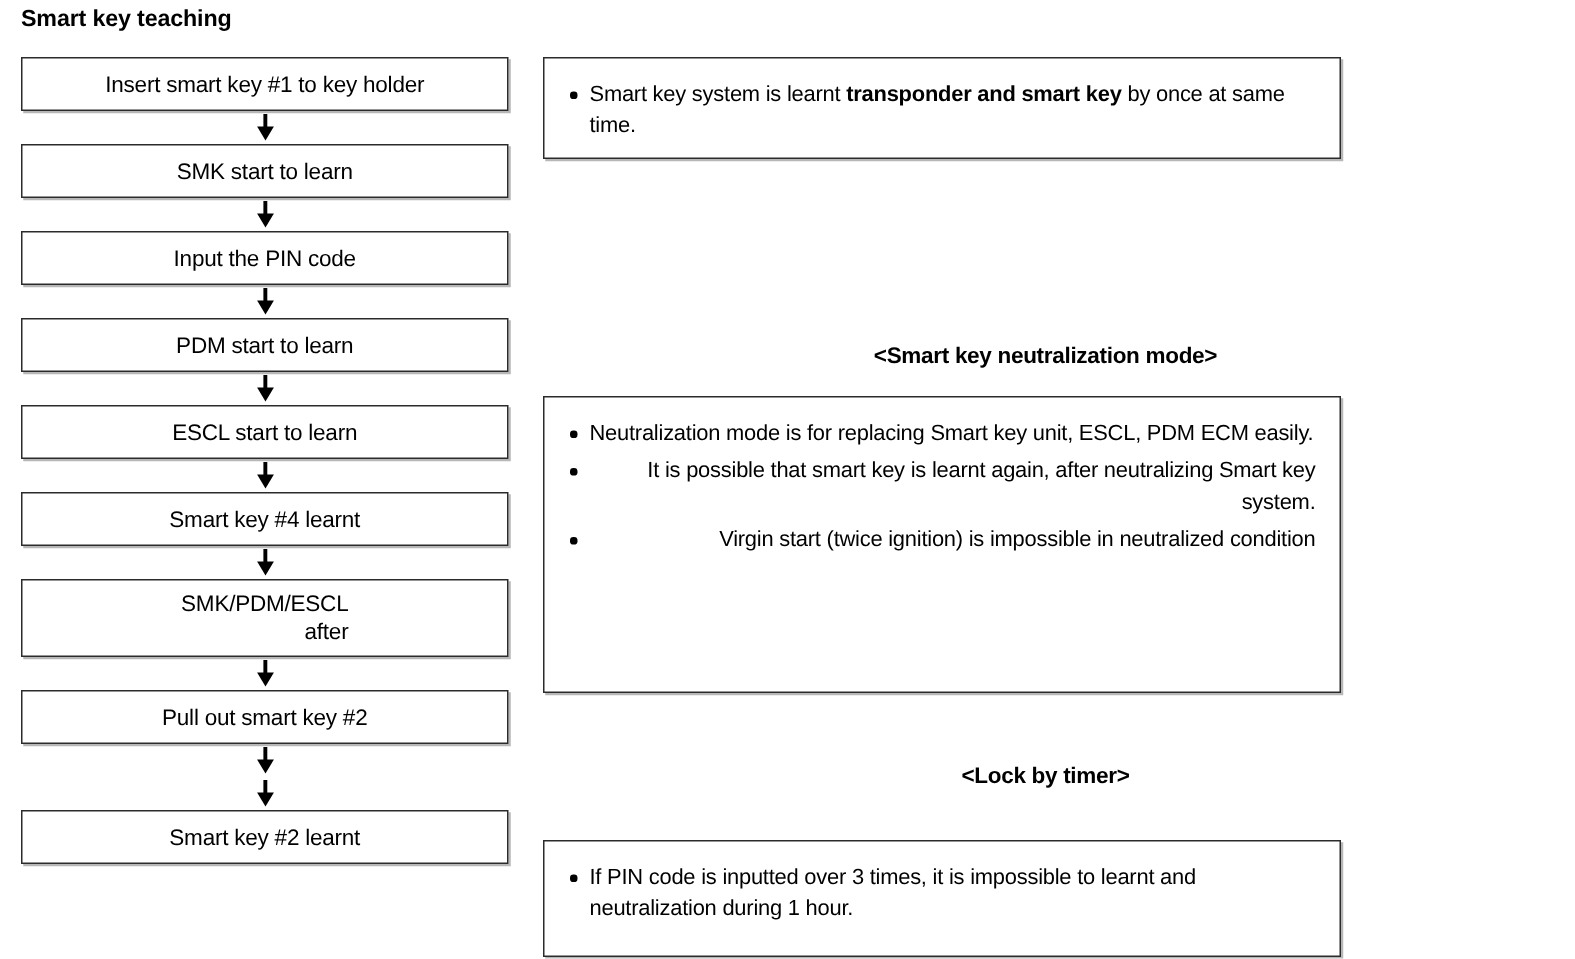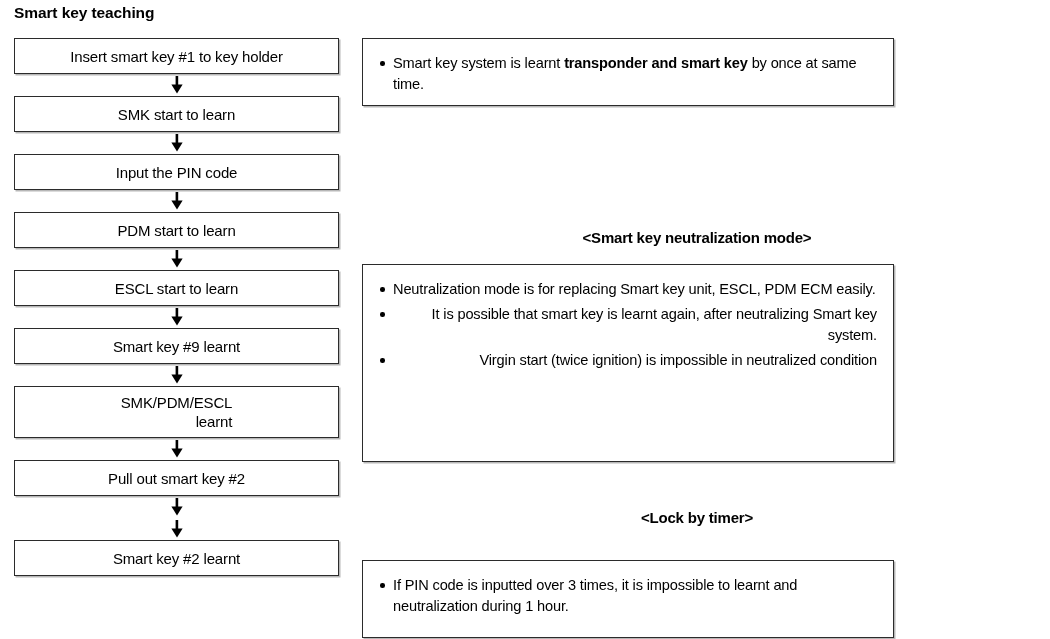--- a/index.html
+++ b/index.html
@@ -209,33 +209,33 @@
       </div>
       <div class="flow-arrow">
         <span>
           <svg class="arrow-glyph" viewBox="0 0 14 18" xmlns="http://www.w3.org/2000/svg">
             <rect x="5.6" y="0" width="2.6" height="10" fill="#000"></rect>
             <polygon points="1.4,8.4 12.6,8.4 7,17.6" fill="#000"></polygon>
           </svg>
         </span>
       </div>
       <div class="flow-step h1">
-        <span class="step-label">Smart key #9 learnt</span>
+        <span class="step-label">Smart key #4 learnt</span>
       </div>
       <div class="flow-arrow">
         <span>
           <svg class="arrow-glyph" viewBox="0 0 14 18" xmlns="http://www.w3.org/2000/svg">
             <rect x="5.6" y="0" width="2.6" height="10" fill="#000"></rect>
             <polygon points="1.4,8.4 12.6,8.4 7,17.6" fill="#000"></polygon>
           </svg>
         </span>
       </div>
       <div class="flow-step h2">
         <span class="step-label">SMK/PDM/ESCL
-learnt</span>
+after</span>
       </div>
       <div class="flow-arrow">
         <span>
           <svg class="arrow-glyph" viewBox="0 0 14 18" xmlns="http://www.w3.org/2000/svg">
             <rect x="5.6" y="0" width="2.6" height="10" fill="#000"></rect>
             <polygon points="1.4,8.4 12.6,8.4 7,17.6" fill="#000"></polygon>
           </svg>
         </span>
       </div>
       <div class="flow-step h1">

